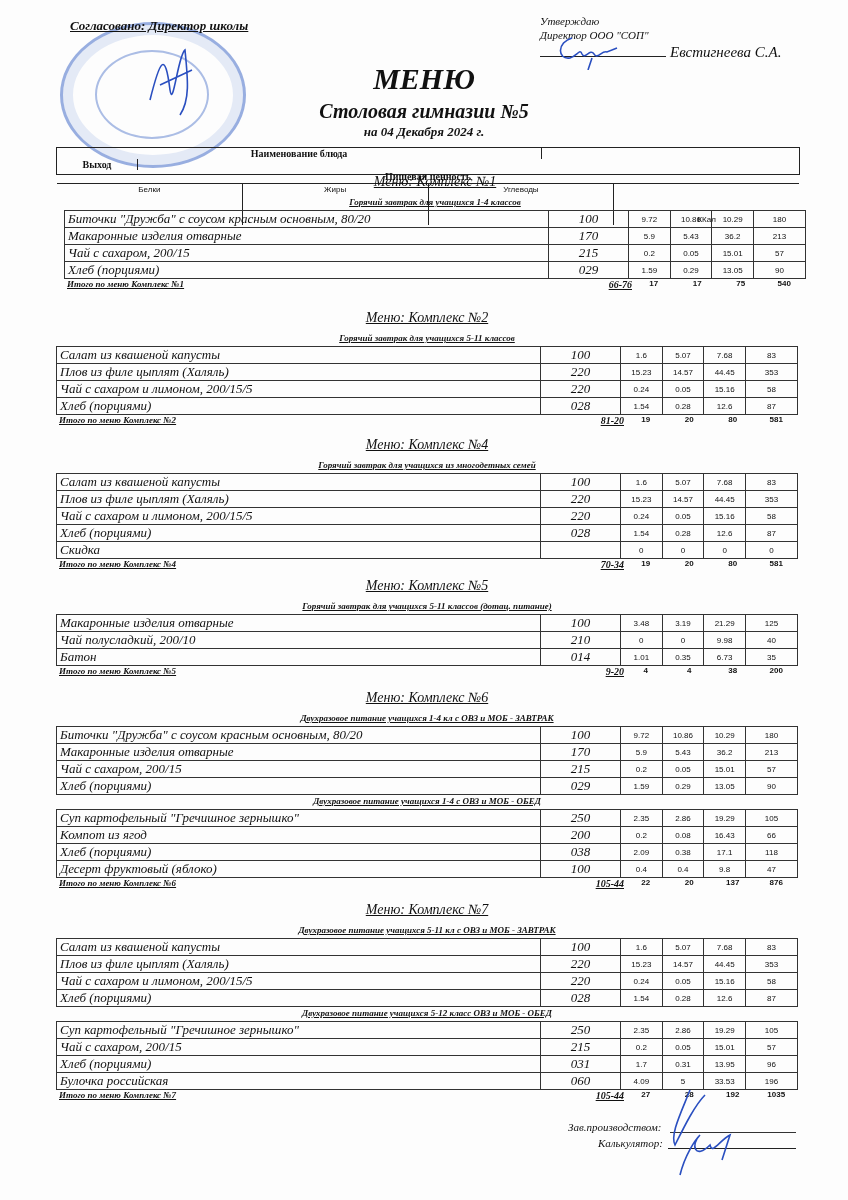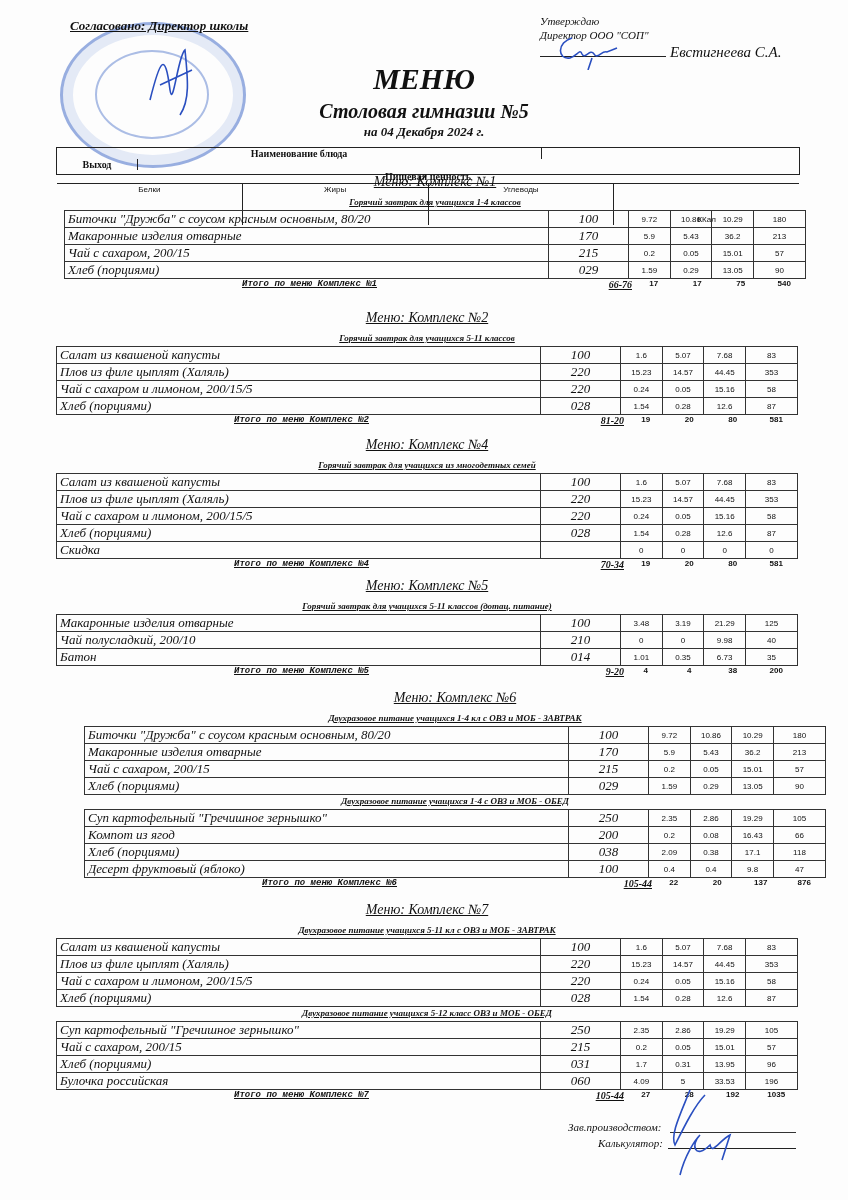--- a/index.html
+++ b/index.html
@@ -31,21 +31,21 @@
 
   .section { position:absolute; left:56px; width:742px; }
   .menu-title { text-align:center; font-size:14px; font-style:italic; text-decoration:underline; margin-bottom:6px; }
   .group-title { text-align:center; font-size:9px; font-weight:bold; font-style:italic; text-decoration:underline; height:14px; line-height:13px; }
   table { border-collapse:collapse; width:742px; table-layout:fixed; }
   td { border:1px solid #333; height:14px; padding:0; font-size:8px; font-family:"Liberation Sans", sans-serif; text-align:center; }
   td.n { text-align:left; padding-left:3px; font-family:"Liberation Serif", serif; font-style:italic; font-size:13px; white-space:nowrap; overflow:hidden; }
   td.o { font-family:"Liberation Serif", serif; font-style:italic; font-size:13px; }
   table.grid { border:1.5px solid #222; }
   .total { display:flex; height:14px; font-size:8px; font-weight:bold; }
-  .total .t-name { width:485px; font-family:Liberation Mono, monospace; font-style:italic; font-size:9px; text-decoration:underline; padding-left:3px;text-align:center; }
+  .total .t-name { width:485px; font-family:Liberation Serif, serif; font-style:italic; font-size:9px; text-decoration:underline; padding-left:3px; }
   .total .t-out { width:80px; text-align:right; font-family:"Liberation Serif", serif; font-style:italic; font-size:10px; text-decoration:underline; }
   .total .t-v { flex:1; text-align:center; font-family:"Liberation Sans", sans-serif; }
 
   .footer-1 { left:568px; top:1121px; font-size:11px; font-style:italic; }
   .footer-2 { left:598px; top:1137px; font-size:11px; font-style:italic; }
   .fline1 { left:670px; top:1132px; width:126px; border-top:1px solid #333; }
   .fline2 { left:668px; top:1148px; width:128px; border-top:1px solid #222; }
 </style>
 </head>
 <body>
@@ -303,21 +303,21 @@
       </table>
       <div class="total">
         <div class="t-name">Итого по меню Комплекс №5</div>
         <div class="t-out">9-20</div>
         <div class="t-v">4</div>
         <div class="t-v">4</div>
         <div class="t-v">38</div>
         <div class="t-v">200</div>
       </div>
     </div>
-    <div class="section" style="top: 690px; margin-left: 28px;">
+    <div class="section" style="top: 690px;">
       <div class="menu-title">Меню: Комплекс №6</div>
       <div class="group-title">Двухразовое питание учащихся 1-4 кл с ОВЗ и МОБ - ЗАВТРАК</div>
       <table class="grid">
         <colgroup>
           <col style="width:484px">
           <col style="width:80px">
           <col>
           <col>
           <col>
           <col style="width:52px">

